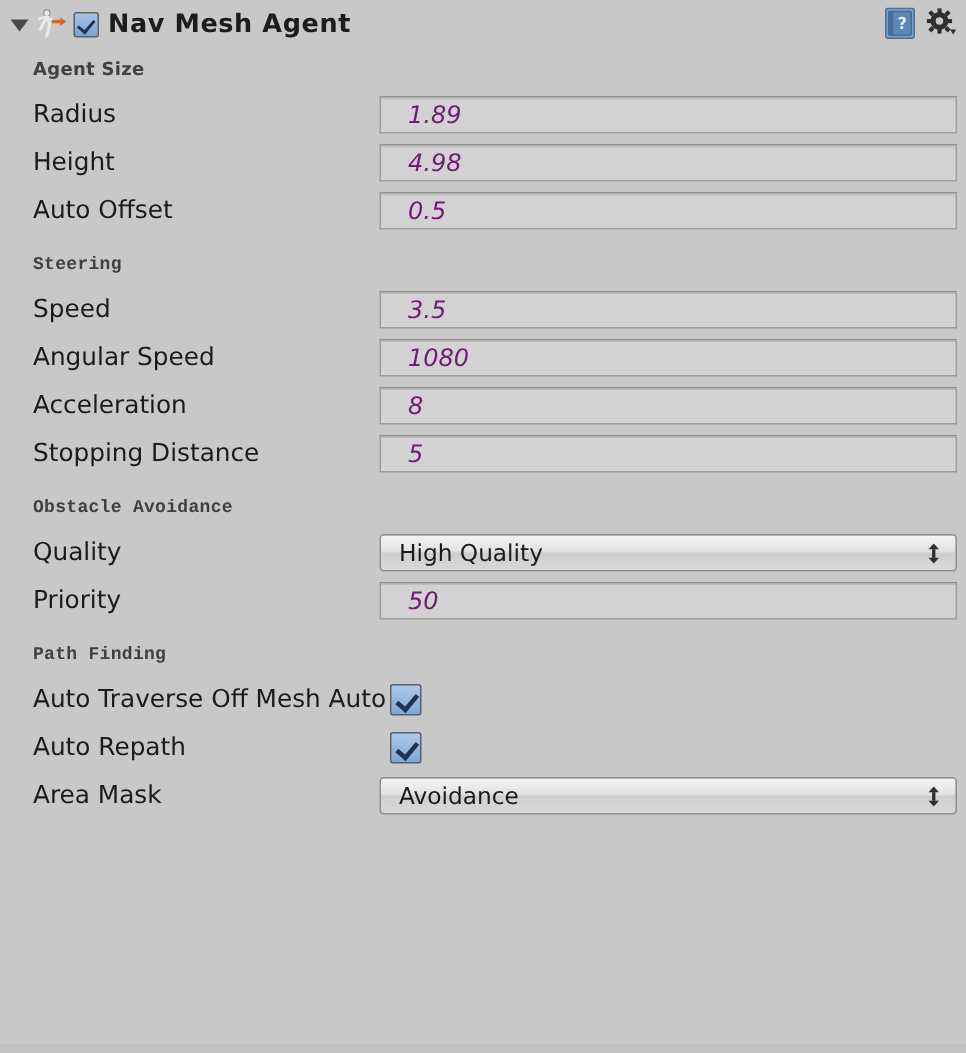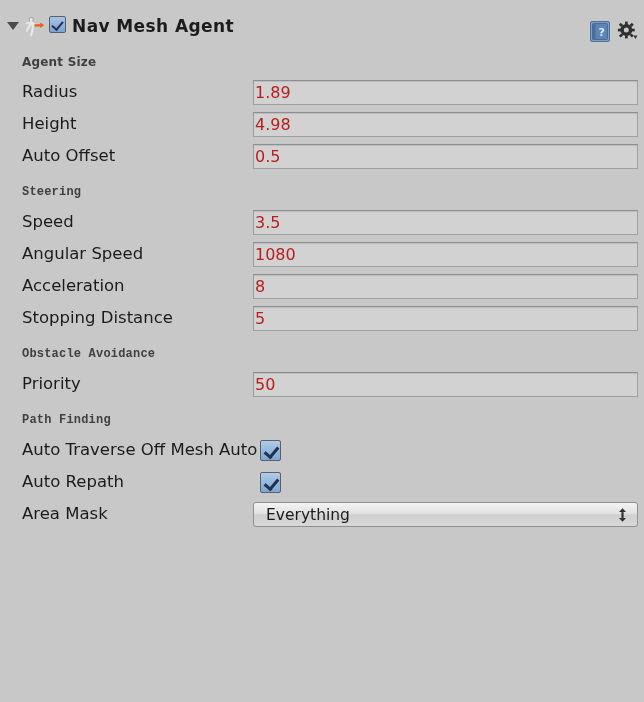--- a/index.html
+++ b/index.html
@@ -21,23 +21,23 @@
     height: 702px;
     background: #c8c8c8;
     box-sizing: border-box;
   }
 
   
   .comp-header {
     position: relative;
     height: 32px;
     display: flex;
+    align-items: center;
     padding-left: 4px;
     box-sizing: border-box;
-    margin-top: 16px;
   }
 
   .foldout {
     width: 18px;
     height: 18px;
     flex: 0 0 18px;
     position: relative;
     cursor: pointer;
   }
   .foldout::after {
@@ -157,24 +157,25 @@
     top: 4px;
     height: 25px;
     background: #d2d2d2;
     border: 1px solid #a0a0a0;
     border-top-color: #8e8e8e;
     border-left-color: #9a9a9a;
     box-sizing: border-box;
     box-shadow: inset 0 1px 0 #bdbdbd;
     display: flex;
     align-items: center;
-    padding-left: 1px;
+    padding-left: 18px;
     font-size: 16px;
-    color: #b91c1c;
+    color: #701a75;
     cursor: text;
+    font-style: italic;
   }
 
   .dropdown {
     position: absolute;
     left: 253px;
     right: 6px;
     top: 4px;
     height: 25px;
     background: linear-gradient(180deg, #f4f4f4 0%, #e2e2e2 45%, #cfcfcf 52%, #d8d8d8 100%);
     border: 1px solid #8f8f8f;
@@ -322,46 +323,59 @@
   </div>
 
   <div class="row">
     <div class="row-label">Stopping Distance</div>
     <div class="field">5</div>
   </div>
 
 
   <div class="section-title gap">Obstacle Avoidance</div>
 
-
-  <div class="row">
-    <div class="row-label">Priority</div>
-    <div class="field">50</div>
-  </div>
-
-  <div class="section-title gap">Path Finding</div>
-
-  <div class="row">
-    <div class="row-label">Auto Traverse Off Mesh Auto</div>
-    <div class="checkbox checked"></div>
-  </div>
-
-  <div class="row">
-    <div class="row-label">Auto Repath</div>
-    <div class="checkbox checked"></div>
-  </div>
-
-  <div class="row">
-    <div class="row-label">Area Mask</div>
+  <div class="row">
+    <div class="row-label">Quality</div>
     <div class="dropdown">
-      <span>Everything</span>
+      <span>High Quality</span>
       <span class="updown">
         <svg width="9" height="15" viewBox="0 0 9 15">
           <path d="M4.5 0.8 L8 4.6 L1 4.6 Z" fill="#2f2f2f"></path>
           <path d="M4.5 14.2 L8 10.4 L1 10.4 Z" fill="#2f2f2f"></path>
           <rect x="3.4" y="4.6" width="2.2" height="5.8" fill="#2f2f2f"></rect>
         </svg>
       </span>
     </div>
   </div>
 
+  <div class="row">
+    <div class="row-label">Priority</div>
+    <div class="field">50</div>
+  </div>
+
+  <div class="section-title gap">Path Finding</div>
+
+  <div class="row">
+    <div class="row-label">Auto Traverse Off Mesh Auto</div>
+    <div class="checkbox checked"></div>
+  </div>
+
+  <div class="row">
+    <div class="row-label">Auto Repath</div>
+    <div class="checkbox checked"></div>
+  </div>
+
+  <div class="row">
+    <div class="row-label">Area Mask</div>
+    <div class="dropdown">
+      <span>Avoidance</span>
+      <span class="updown">
+        <svg width="9" height="15" viewBox="0 0 9 15">
+          <path d="M4.5 0.8 L8 4.6 L1 4.6 Z" fill="#2f2f2f"></path>
+          <path d="M4.5 14.2 L8 10.4 L1 10.4 Z" fill="#2f2f2f"></path>
+          <rect x="3.4" y="4.6" width="2.2" height="5.8" fill="#2f2f2f"></rect>
+        </svg>
+      </span>
+    </div>
+  </div>
+
   <div class="bottom-strip"></div>
 </div>
 
 </body></html>

